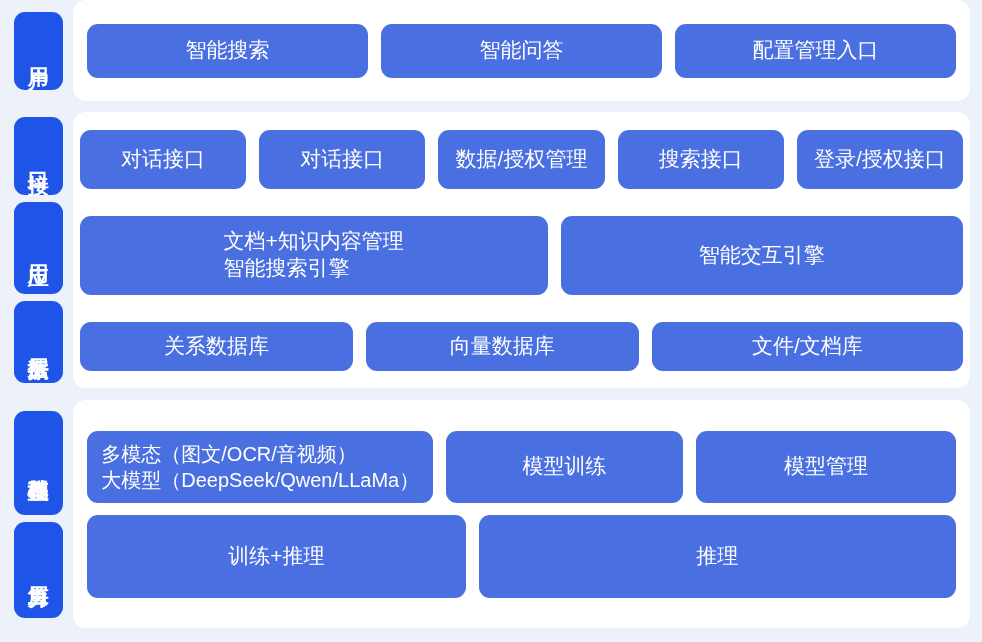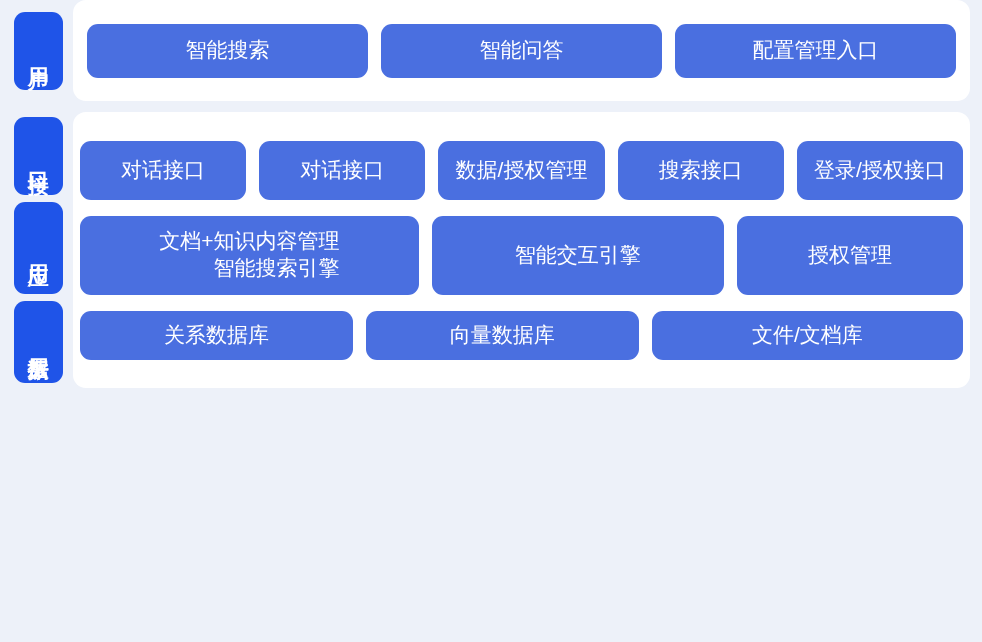--- a/index.html
+++ b/index.html
@@ -59,42 +59,42 @@
     gap:13px;
     align-items:stretch;
   }
   .box{
     background:#4a6fe0;
     color:#ffffff;
     border-radius:11px;
     display:flex;
     align-items:center;
     justify-content:center;
-    text-align:right;
+    text-align:left;
     font-size:21px;
     line-height:1.28;
     box-sizing:border-box;
     padding:6px 8px;
     white-space:pre-line;
     flex:1 1 0;
   }
 
   
   #sec-user{height:101px;}
   #sec-user .chip{height:78px;}
   #sec-user .panel{padding:12px 14px;}
   #sec-user .box{height:54px;}
 
   
   #sec-mid{height:276px;margin-top:11px;}
   #sec-mid .chipcol{gap:7px;}
   #sec-mid .chip-if{height:78px;}
   #sec-mid .chip-app{height:92px;}
   #sec-mid .chip-data{height:82px;}
-  #sec-mid .panel{gap:16px;padding:7px;}
+  #sec-mid .panel{gap:27px;padding:7px;}
   #sec-mid .r1 .box{height:59px;}
   #sec-mid .r2 .box{height:79px;}
   #sec-mid .r3 .box{height:49px;}
 
   
   #sec-bot{height:228px;margin-top:12px;}
   #sec-bot .chipcol{gap:7px;}
   #sec-bot .chip-base{height:104px;}
   #sec-bot .chip-comp{height:96px;}
   #sec-bot .panel{gap:12px;padding:14px;}
@@ -131,24 +131,41 @@
         <div class="box">对话接口</div>
         <div class="box">对话接口</div>
         <div class="box">数据/授权管理</div>
         <div class="box">搜索接口</div>
         <div class="box">登录/授权接口</div>
       </div>
       <div class="row r2">
         <div class="box" style="flex:1.32">文档+知识内容管理
 智能搜索引擎</div>
         <div class="box" style="flex:1.13">智能交互引擎</div>
-        <div class="box" style="flex:0.86">授权管理</div>
       </div>
       <div class="row r3">
         <div class="box">关系数据库</div>
         <div class="box">向量数据库</div>
         <div class="box" style="flex:1.15">文件/文档库</div>
       </div>
     </div>
   </div>
 
+  <div class="section" id="sec-bot">
+    <div class="chipcol">
+      <div class="chip chip-base">基础模型</div>
+      <div class="chip chip-comp">算力层</div>
+    </div>
+    <div class="panel">
+      <div class="row r1">
+        <div class="box multiline" style="flex:1.38">多模态（图文/OCR/音视频）
+大模型（DeepSeek/Qwen/LLaMa）</div>
+        <div class="box" style="flex:0.92">模型训练</div>
+        <div class="box" style="flex:1.02">模型管理</div>
+      </div>
+      <div class="row r2">
+        <div class="box" style="flex:0.88">训练+推理</div>
+        <div class="box" style="flex:1.12">推理</div>
+      </div>
+    </div>
+  </div>
 
 </div>
 
 </body></html>

